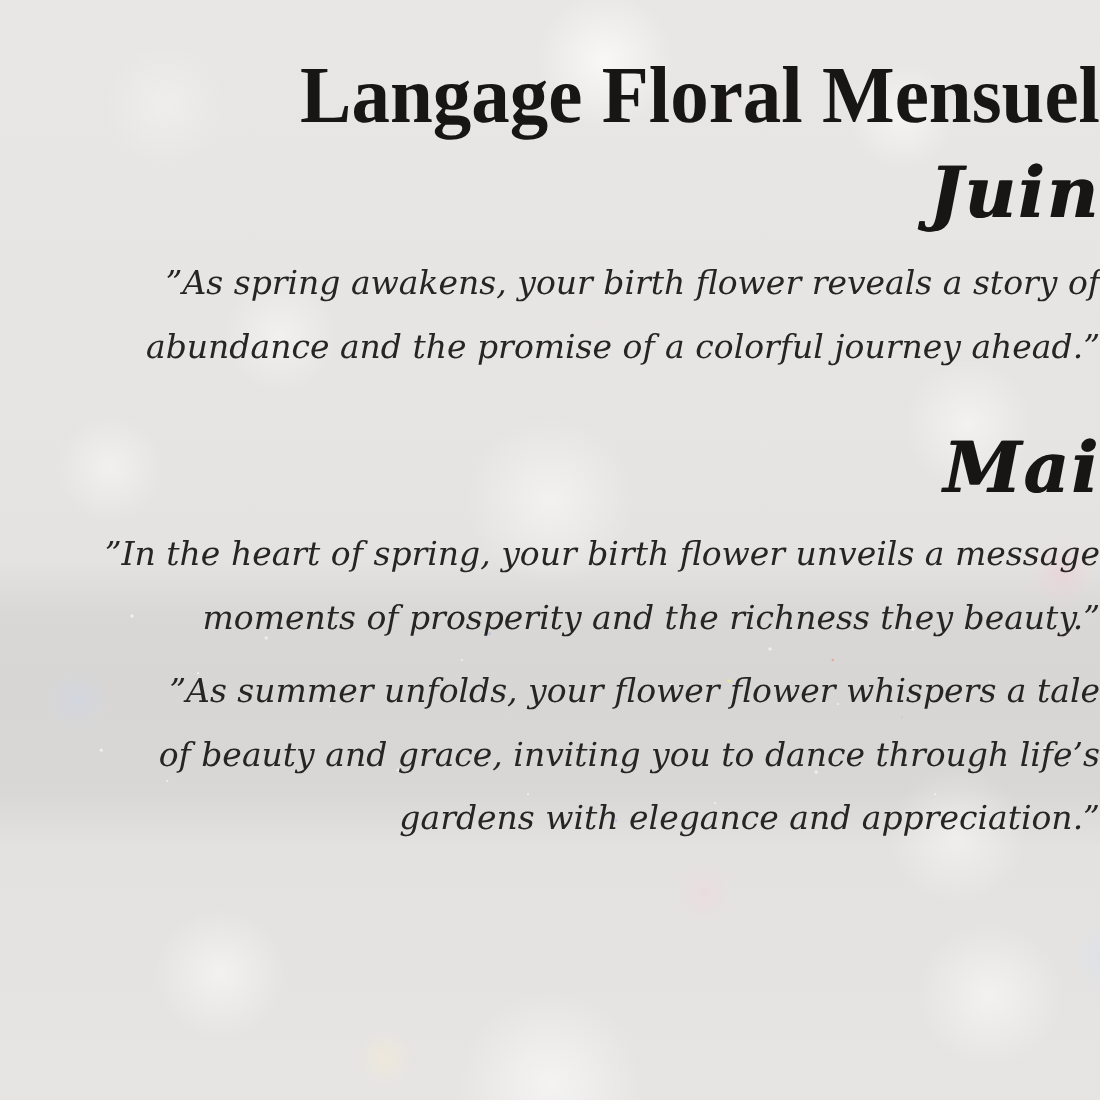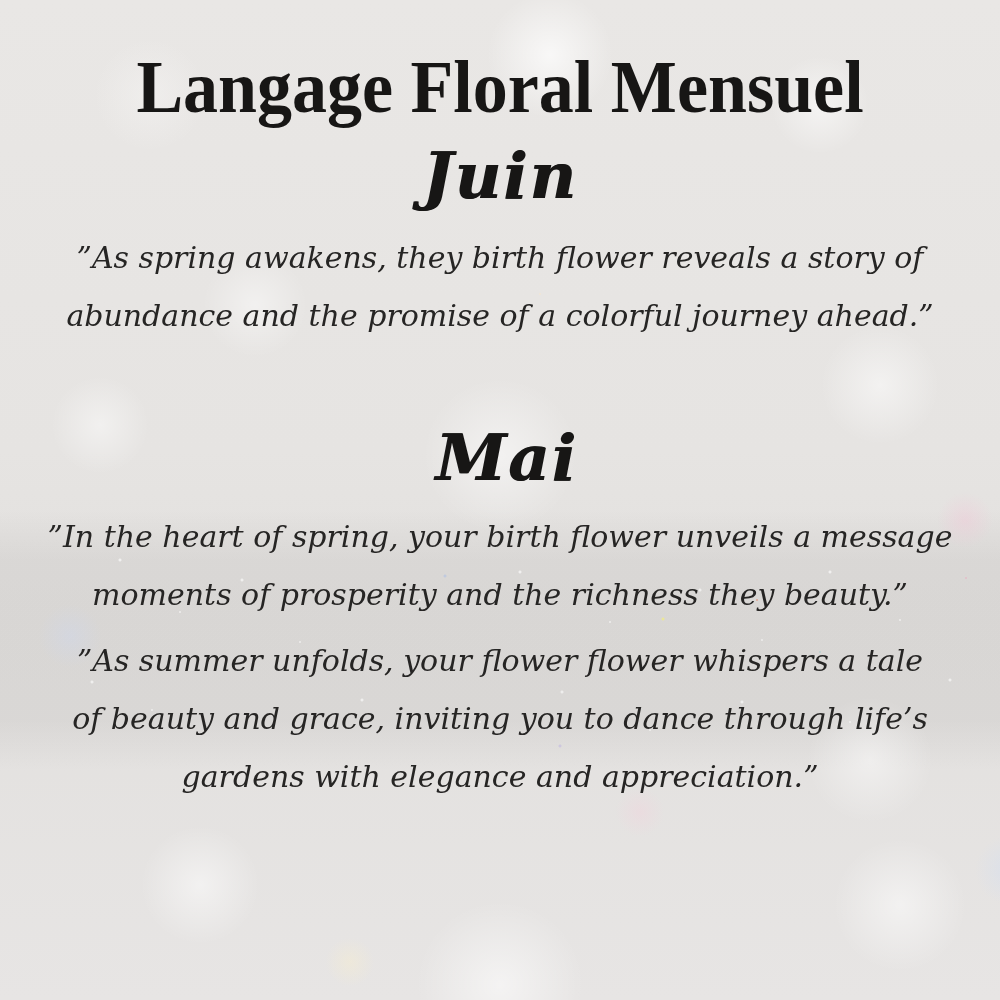--- a/index.html
+++ b/index.html
@@ -6,21 +6,21 @@
     margin: 0;
     padding: 0;
     background: #cfcdcb;
   }
   .page {
     position: relative;
     width: 1000px;
     height: 1000px;
     margin: 0 auto;
     overflow: hidden;
-    text-align: center;
+    text-align: right;
     background-color: var(--background, #e8e6e4);
     background-image:
       
       radial-gradient(circle 3px at 120px 560px, rgba(255,255,255,.95), rgba(255,255,255,0) 70%),
       radial-gradient(circle 2px at 180px 612px, rgba(255,255,255,.9), rgba(255,255,255,0) 70%),
       radial-gradient(circle 3px at 242px 580px, rgba(255,255,255,.9), rgba(255,255,255,0) 70%),
       radial-gradient(circle 2px at 300px 642px, rgba(255,255,255,.85), rgba(255,255,255,0) 70%),
       radial-gradient(circle 3px at 92px 682px, rgba(255,255,255,.9), rgba(255,255,255,0) 70%),
       radial-gradient(circle 2px at 420px 600px, rgba(255,255,255,.9), rgba(255,255,255,0) 70%),
       radial-gradient(circle 3px at 520px 572px, rgba(255,255,255,.95), rgba(255,255,255,0) 70%),
@@ -101,36 +101,36 @@
     font-size: 30px;
     color: #262524;
   }
   .quote .line {
     display: block;
     line-height: 58px;
     white-space: nowrap;
   }
   .section-avril .month { margin-top: 14px; }
   .section-avril .quote { margin-top: 16px; }
-  .section-mai .month   { margin-top: 76px; padding-left: 13px; }
+  .section-mai .month   { margin-top: 44px; padding-left: 13px; }
   .section-mai .quote   { margin-top: 14px; }
   .section-juin .month  { margin-top: 52px; }
   .section-juin .quote  { margin-top: 8px; }
 </style>
 </head>
 <body>
 
 <div class="page">
 
   <h1 class="title">Langage Floral Mensuel</h1>
 
   <section class="section-avril">
     <h2 class="month">Juin</h2>
     <p class="quote">
-      <span class="line">”As spring awakens, they birth flower reveals a story of</span>
+      <span class="line">”As spring awakens, your birth flower reveals a story of</span>
       <span class="line">abundance and the promise of a colorful journey ahead.”</span>
     </p>
   </section>
 
   <section class="section-mai">
     <h2 class="month">Mai</h2>
     <p class="quote">
       <span class="line">”In the heart of spring, your birth flower unveils a message</span>
       <span class="line">moments of prosperity and the richness they beauty.”</span>
     </p>

